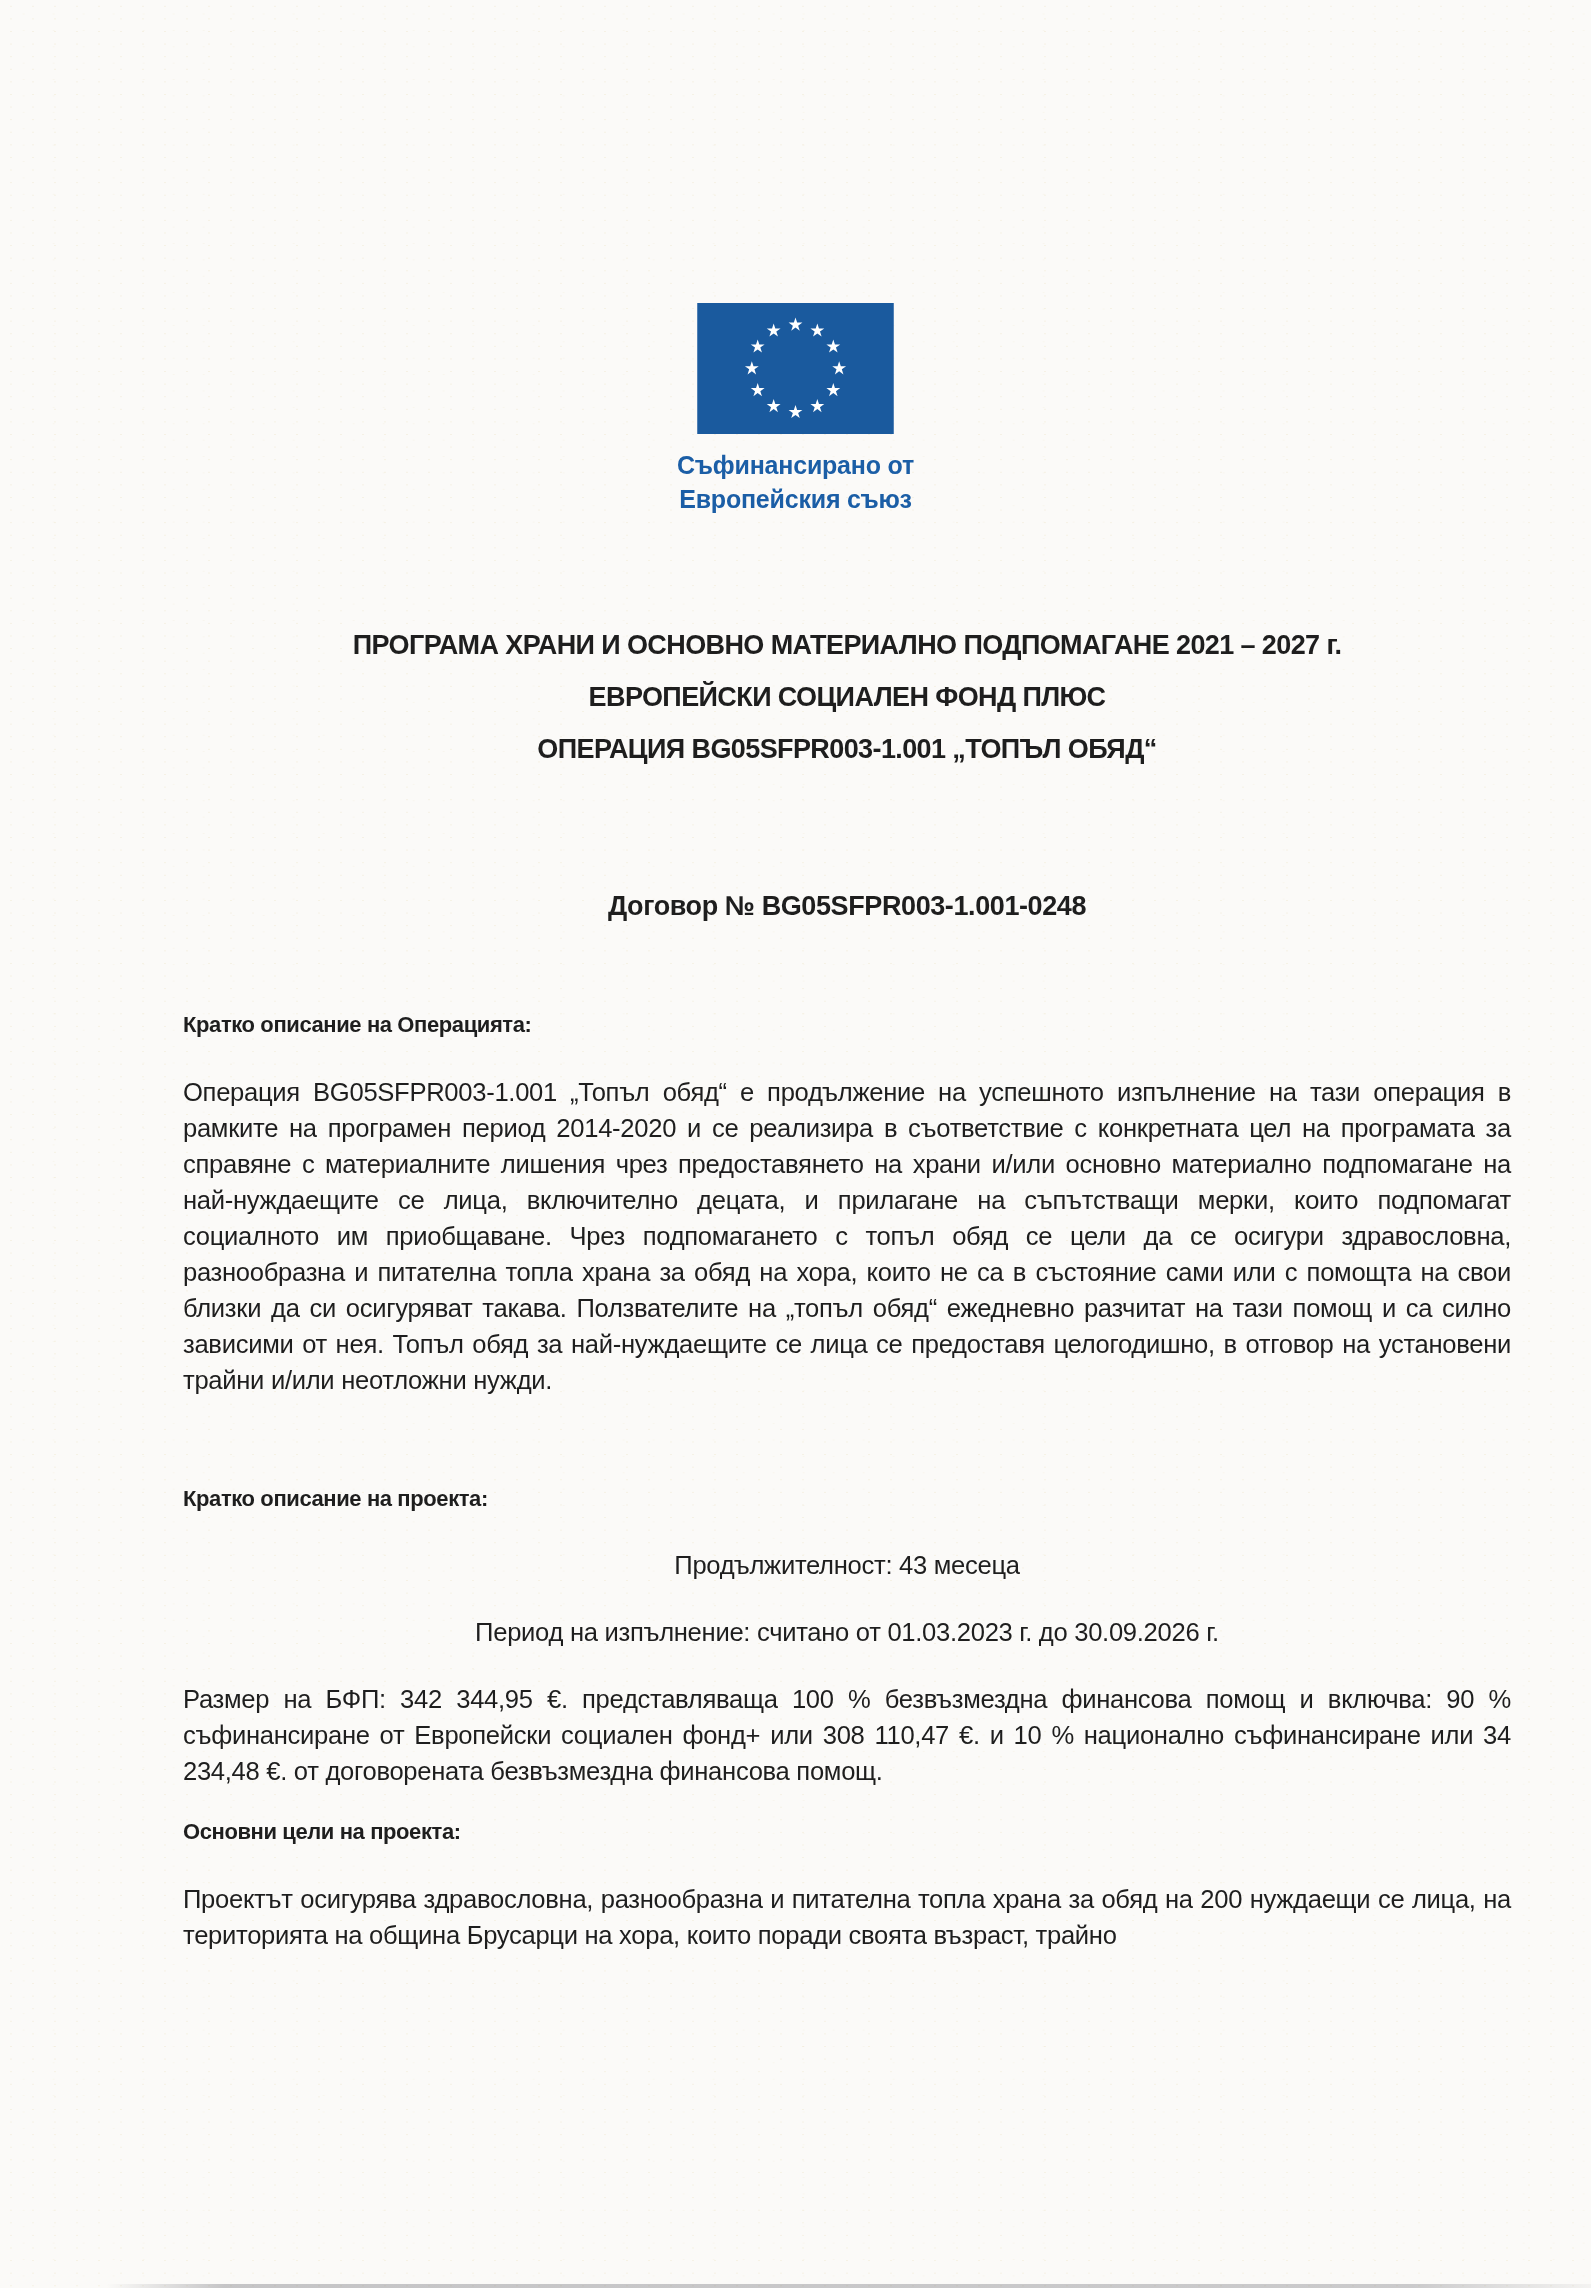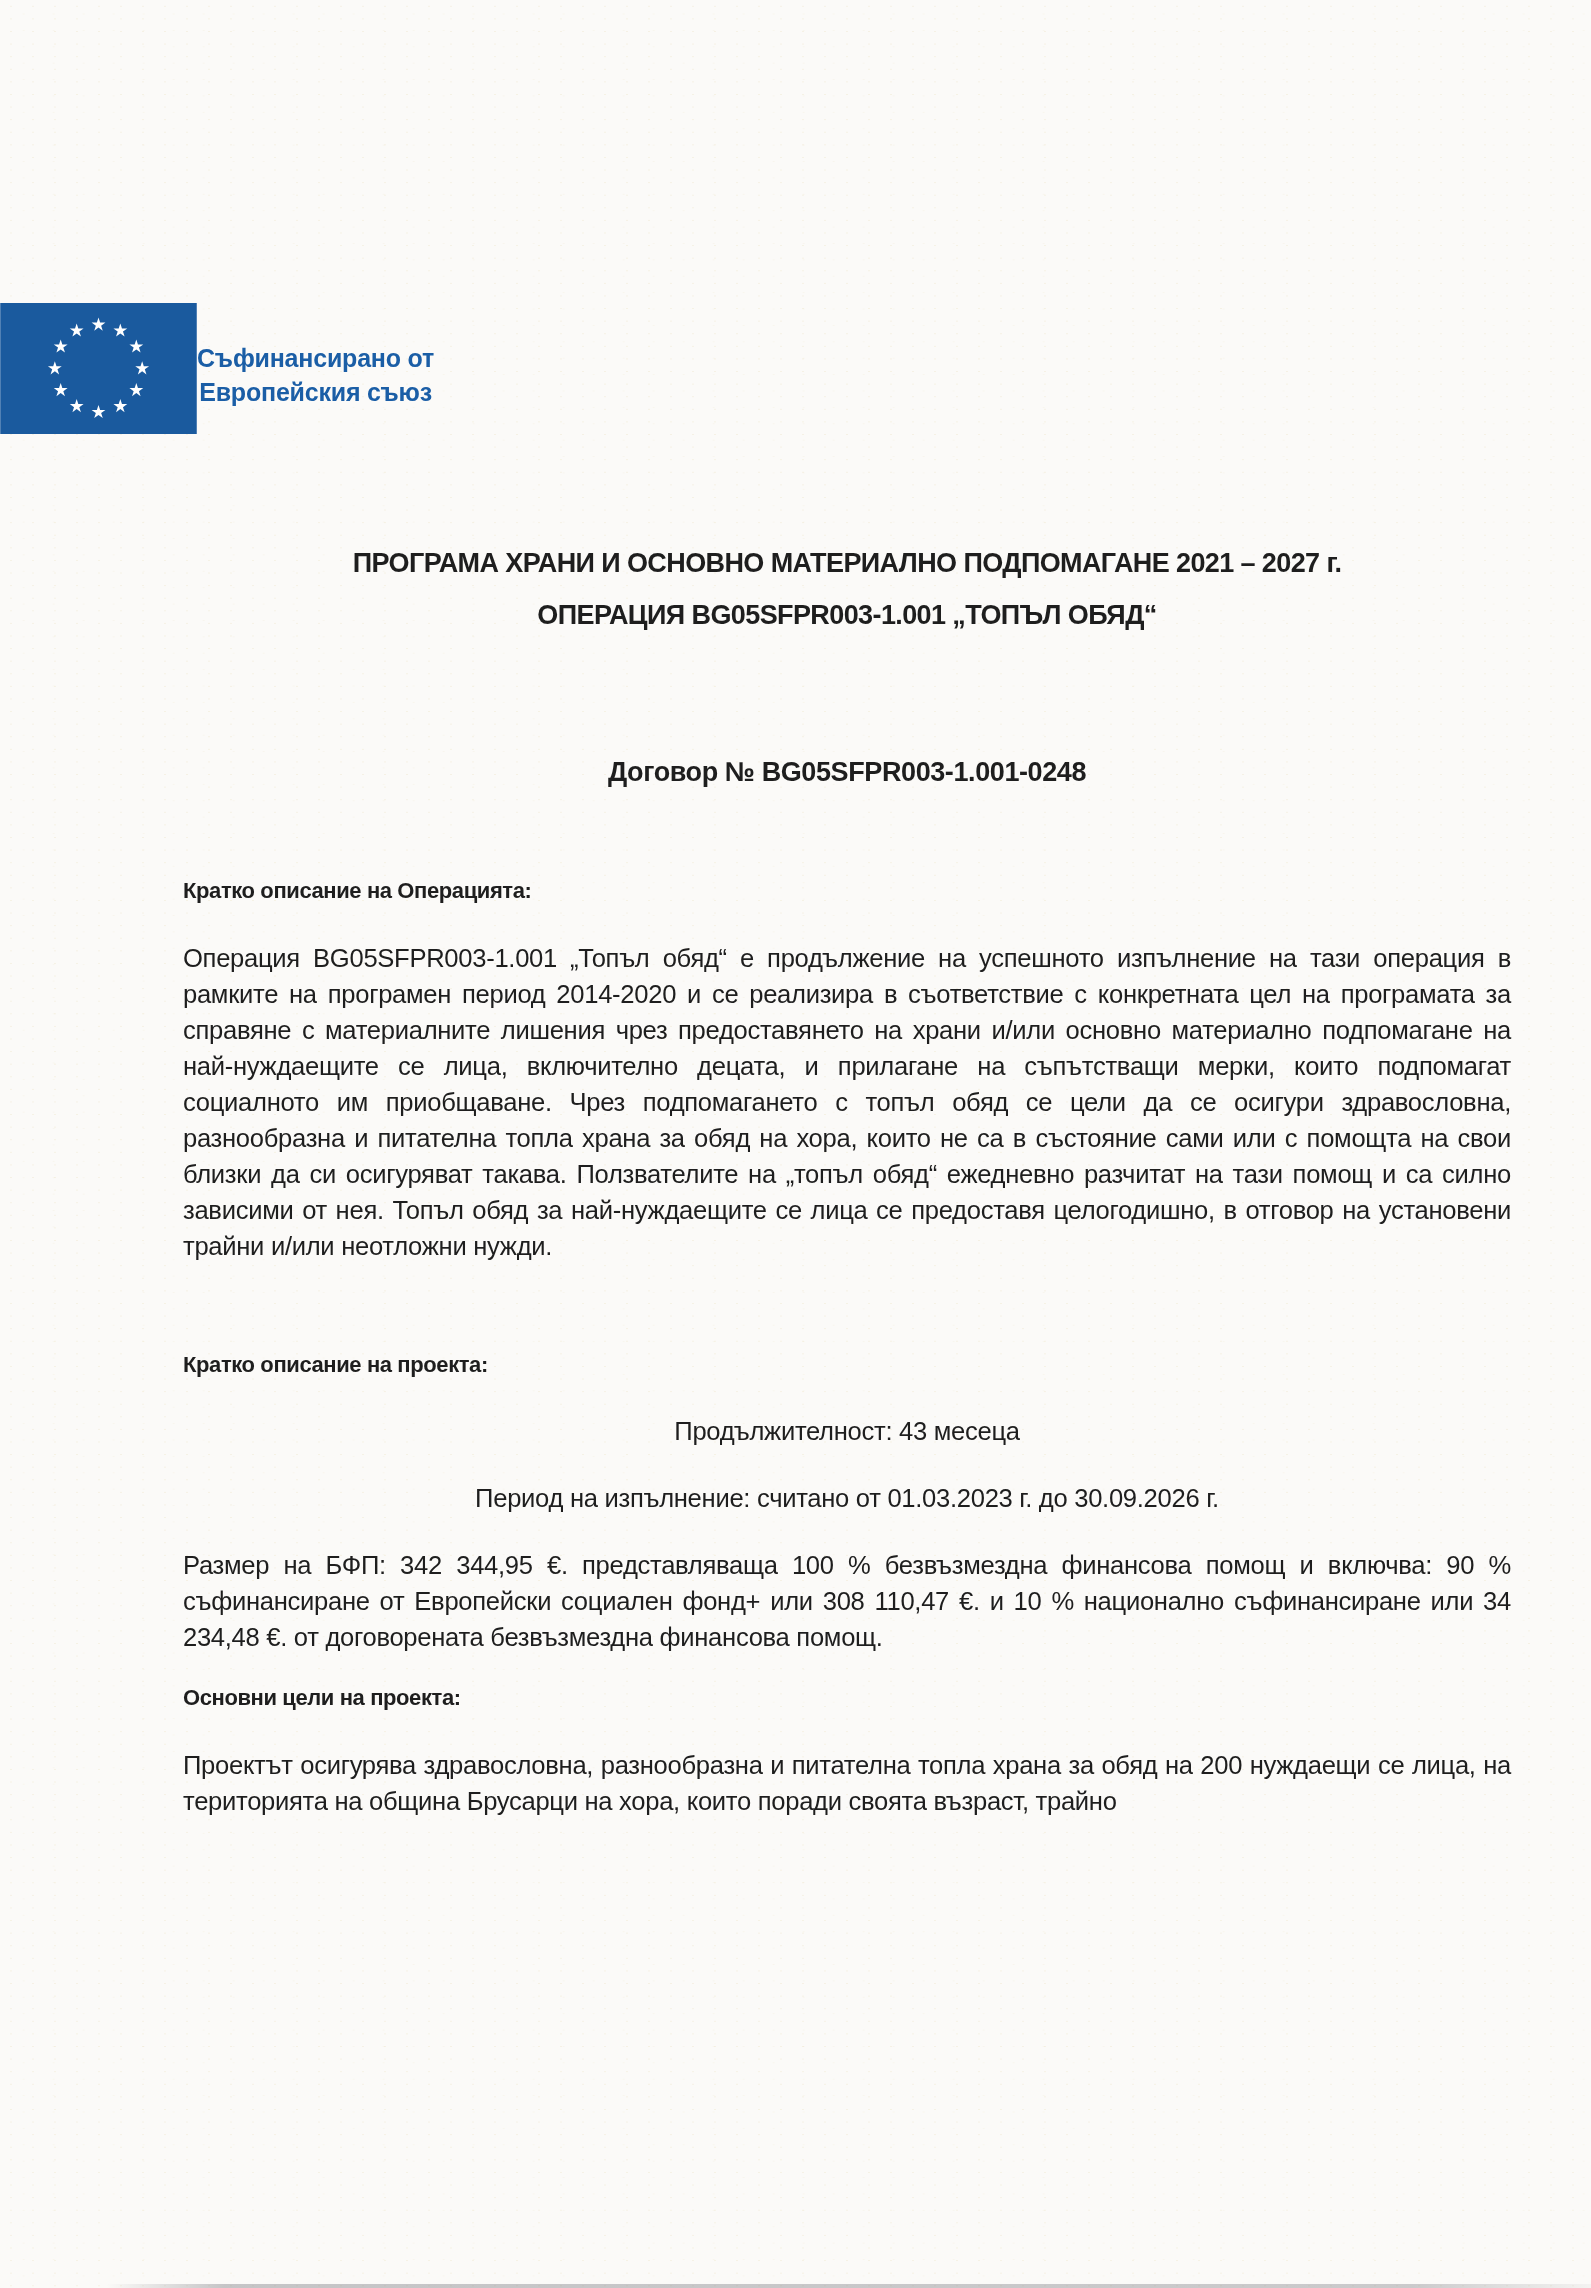--- a/index.html
+++ b/index.html
@@ -26,21 +26,21 @@
     background-position:0 0,8.7px 5.8px;
     color:var(--ink);
     overflow:hidden;
   }
   .content{
     padding:0 80px 0 183px;
   }
   
   .logo-block{
     padding-top:303px;
-    display:flex;align-items:center;
+    display:flex;flex-direction:column;align-items:center;
     width:100%;
   }
   .eu-flag{
     width:197px;height:131px;display:block;
   }
   .logo-caption{
     margin-top:13.5px;
     text-align:center;
     color:var(--caption-blue);
     font-weight:bold;
@@ -128,20 +128,21 @@
     <div class="logo-caption">
       <div>Съфинансирано от</div>
       <div>Европейския съюз</div>
     </div>
   </div>
 
   <div class="content">
 
     <div class="header-block">
       <p class="header-line">ПРОГРАМА ХРАНИ И ОСНОВНО МАТЕРИАЛНО ПОДПОМАГАНЕ 2021 – 2027 г.</p>
+      <p class="header-line">ЕВРОПЕЙСКИ СОЦИАЛЕН ФОНД ПЛЮС</p>
       <p class="header-line">ОПЕРАЦИЯ BG05SFPR003-1.001 „ТОПЪЛ ОБЯД“</p>
     </div>
 
     <div class="project-block">
       <p class="project-line">Договор № BG05SFPR003-1.001-0248</p>
     </div>
 
     <h2 class="section-heading mt-section">Кратко описание на Операцията:</h2>
     <p class="body-par mt-par">Операция BG05SFPR003-1.001 „Топъл обяд“ е продължение на успешното изпълнение на тази операция в рамките на програмен период 2014-2020 и се реализира в съответствие с конкретната цел на програмата за справяне с материалните лишения чрез предоставянето на храни и/или основно материално подпомагане на най-нуждаещите се лица, включително децата, и прилагане на съпътстващи мерки, които подпомагат социалното им приобщаване. Чрез подпомагането с топъл обяд се цели да се осигури здравословна, разнообразна и питателна топла храна за обяд на хора, които не са в състояние сами или с помощта на свои близки да си осигуряват такава. Ползвателите на „топъл обяд“ ежедневно разчитат на тази помощ и са силно зависими от нея. Топъл обяд за най-нуждаещите се лица се предоставя целогодишно, в отговор на установени трайни и/или неотложни нужди.</p>
 

